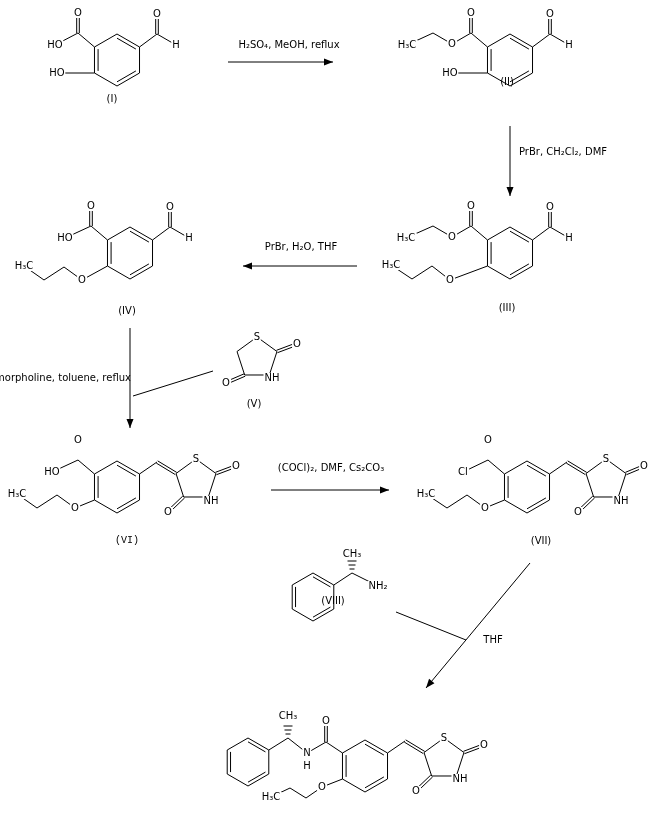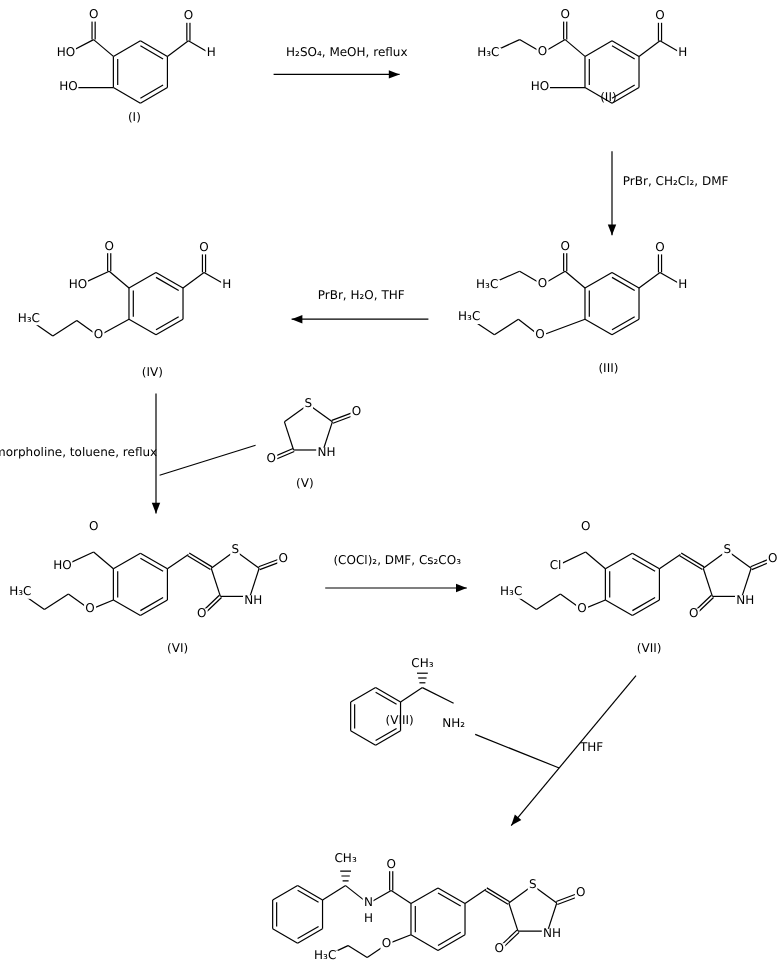--- a/index.html
+++ b/index.html
@@ -278,38 +278,38 @@
     <div class="lbl atom" style="left: 168px; top: 512px;">O</div>
     <div class="lbl atom" style="left: 488px; top: 440px;">O</div>
     <div class="lbl atom" style="left: 463px; top: 472px;">Cl</div>
     <div class="lbl atom" style="left: 426px; top: 494px;">H₃C</div>
     <div class="lbl atom" style="left: 485px; top: 508px;">O</div>
     <div class="lbl atom" style="left: 606px; top: 459px;">S</div>
     <div class="lbl atom" style="left: 644px; top: 466px;">O</div>
     <div class="lbl atom" style="left: 621px; top: 501px;">NH</div>
     <div class="lbl atom" style="left: 578px; top: 512px;">O</div>
     <div class="lbl atom" style="left: 352px; top: 554px;">CH₃</div>
-    <div class="lbl atom" style="left: 378px; top: 586px; margin-top: 18px;">NH₂</div>
+    <div class="lbl atom" style="left: 378px; top: 586px;">NH₂</div>
     <div class="lbl atom" style="left: 288px; top: 716px;">CH₃</div>
     <div class="lbl atom" style="left: 326px; top: 721px;">O</div>
     <div class="lbl atom" style="left: 307px; top: 753px;">N</div>
     <div class="lbl atom" style="left: 307px; top: 766px;">H</div>
     <div class="lbl atom" style="left: 322px; top: 787px;">O</div>
     <div class="lbl atom" style="left: 271px; top: 797px;">H₃C</div>
     <div class="lbl atom" style="left: 444px; top: 738px;">S</div>
     <div class="lbl atom" style="left: 484px; top: 745px;">O</div>
     <div class="lbl atom" style="left: 460px; top: 779px;">NH</div>
     <div class="lbl atom" style="left: 416px; top: 791px;">O</div>
     <div class="lbl reagent" style="left: 289px; top: 45px;">H₂SO₄, MeOH, reflux</div>
     <div class="lbl reagent" style="left: 563px; top: 152px;">PrBr, CH₂Cl₂, DMF</div>
     <div class="lbl reagent" style="left: 301px; top: 247px;">PrBr, H₂O, THF</div>
     <div class="lbl reagent" style="left: 63px; top: 378px;">morpholine, toluene, reflux</div>
     <div class="lbl reagent" style="left: 331px; top: 468px;">(COCl)₂, DMF, Cs₂CO₃</div>
-    <div class="lbl reagent" style="left: 493px; top: 624px;">THF</div>
+    <div class="lbl reagent" style="left: 493px; top: 640px;">THF</div>
     <div class="lbl cnum" style="left: 112px; top: 99px;">(I)</div>
     <div class="lbl cnum" style="left: 507px; top: 82px;">(II)</div>
     <div class="lbl cnum" style="left: 507px; top: 308px;">(III)</div>
     <div class="lbl cnum" style="left: 127px; top: 311px;">(IV)</div>
     <div class="lbl cnum" style="left: 254px; top: 404px;">(V)</div>
-    <div class="lbl cnum" style="left: 148px; top: 541px;">(VI)</div>
+    <div class="lbl cnum" style="left: 127px; top: 541px; font-family: Liberation Mono, monospace;">(VI)</div>
     <div class="lbl cnum" style="left: 541px; top: 541px;">(VII)</div>
     <div class="lbl cnum" style="left: 333px; top: 601px;">(VIII)</div>
   </div>
 
 </body></html>

